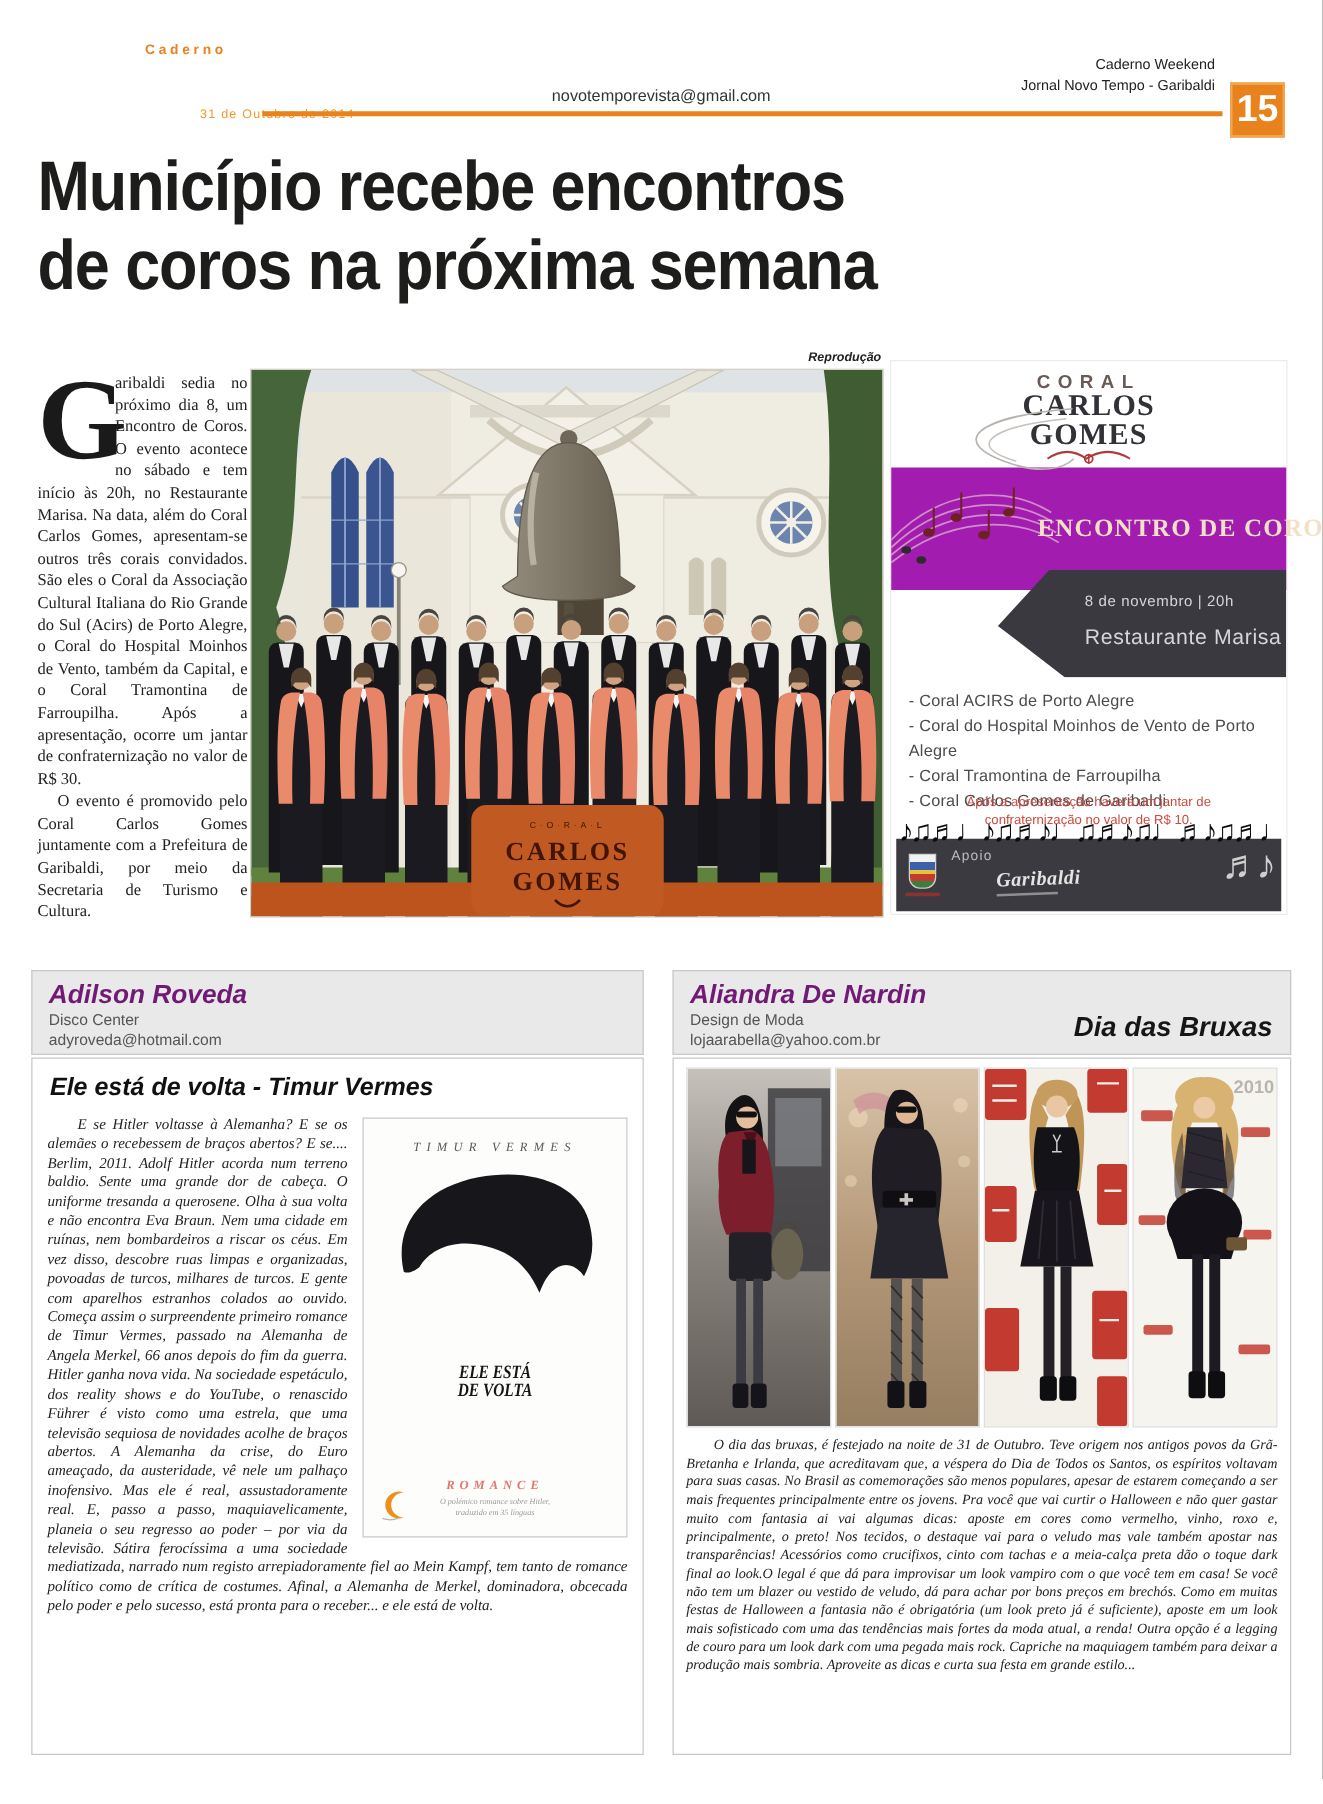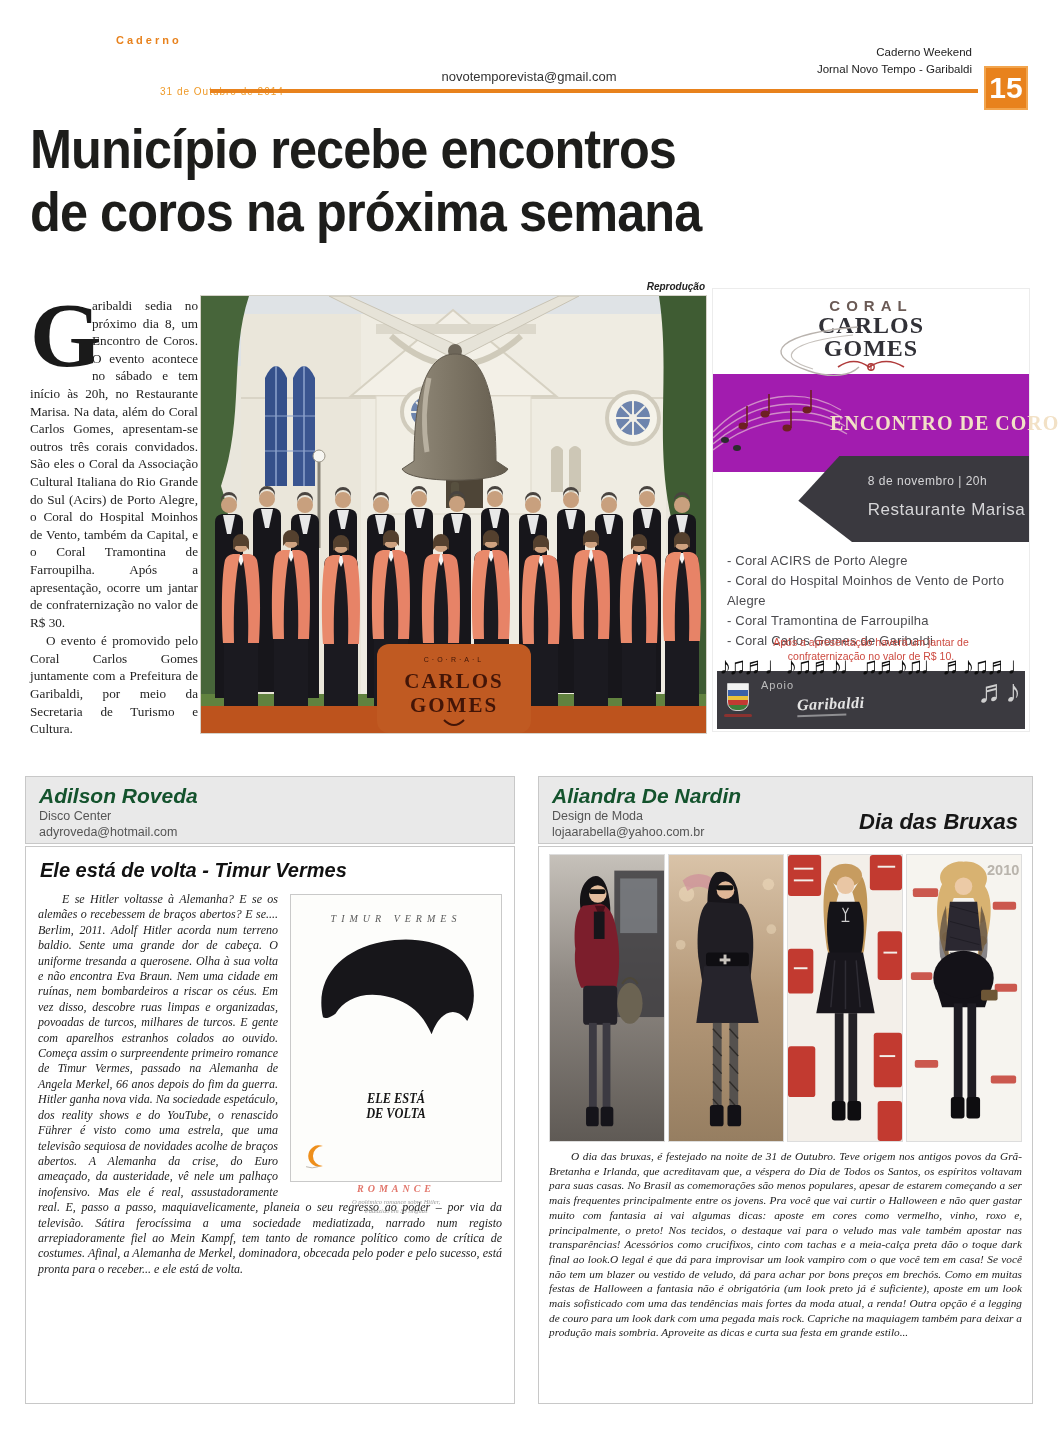--- a/index.html
+++ b/index.html
@@ -73,30 +73,30 @@
     transform:rotate(-2deg); letter-spacing:.5px; }
   .p-gari::after { content:""; display:block; width:72%; height:2px; background:#8f8f92; margin-top:1px; }
   .p-clef { position:absolute; right:8px; top:2px; font-size:32px; color:#cfcfcf; letter-spacing:-4px; }
 
   
   .columns { position:absolute; left:25px; right:25px; top:776px; height:628px; }
   .col { position:absolute; top:0; }
   .col-left  { left:0; width:490px; }
   .col-right { left:513px; width:495px; }
   .byline-box { height:68px; background:#e9e9e9; border:1px solid #c8c8c8; padding:6px 13px; position:relative; }
-  .byline-name { font:bold italic 21px "Liberation Sans", sans-serif; color:#14532d; line-height:25px; }
+  .byline-name { font:bold italic 21px "Liberation Sans", sans-serif; color:#701a75; line-height:25px; }
   .byline-role, .byline-email { font-size:12.5px; color:#555; line-height:16px; }
   .byline-topic { position:absolute; right:14px; bottom:8px; font:bold italic 22px "Liberation Sans", sans-serif; color:#161616; }
   .content-box { margin-top:2px; border:1px solid #c8c8c8; height:558px; background:#fff; overflow:hidden; }
   .content-box.left { padding:10px 12px; }
   .content-box.right { padding:7px 10px; }
   .col-title { font:bold italic 20px "Liberation Sans", sans-serif; color:#111; margin:2px 0 10px 2px; }
 
   .review-body { font:italic 12px/15.4px "Liberation Serif", serif; color:#222; text-align:justify; text-indent:24px; }
-  .book-cover { float:right; width:212px; height:288px; margin:2px 0 8px 12px; border:1px solid #c9c9c9;
+  .book-cover { float:right; width:212px; height:336px; margin:2px 0 8px 12px; border:1px solid #c9c9c9;
     background:#fdfdfb; position:relative; text-indent:0; }
   .bc-author { position:absolute; top:16px; left:0; right:0; text-align:center; font-size:10px; letter-spacing:5px; color:#5a5a5a; }
   .bc-hair { position:absolute; top:34px; left:16px; }
   .bc-title { position:absolute; top:196px; left:0; right:0; text-align:center; color:#161616; }
   .bc-title div { font-size:15px; font-weight:bold; line-height:15px; transform:scaleX(.82); }
   .bc-genre { position:absolute; top:286px; left:0; right:0; text-align:center; font-size:10px; letter-spacing:4px; color:#e2766b; font-weight:bold; }
   .bc-sub { position:absolute; top:302px; left:0; right:0; text-align:center; font-size:6.5px; line-height:9px; color:#9a9a9a; }
   .bc-logo { position:absolute; left:12px; bottom:12px; }
 
   .photos-row { display:flex; gap:3px; height:288px; }

